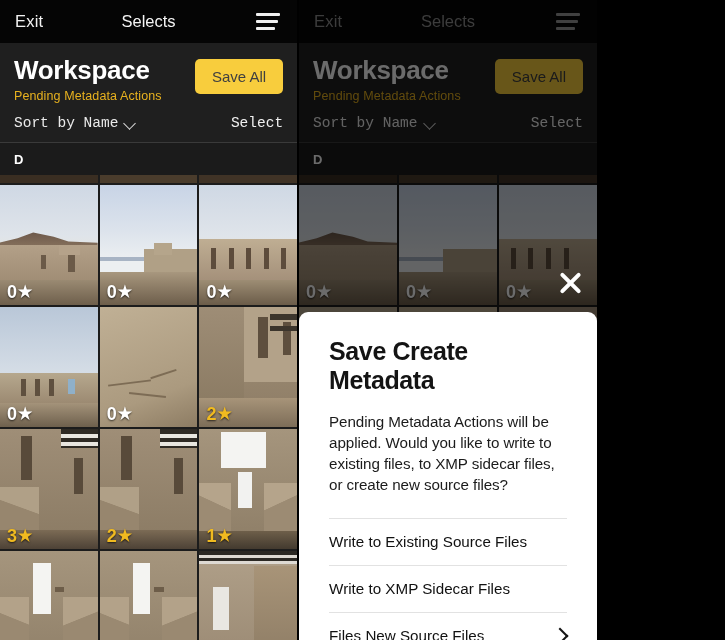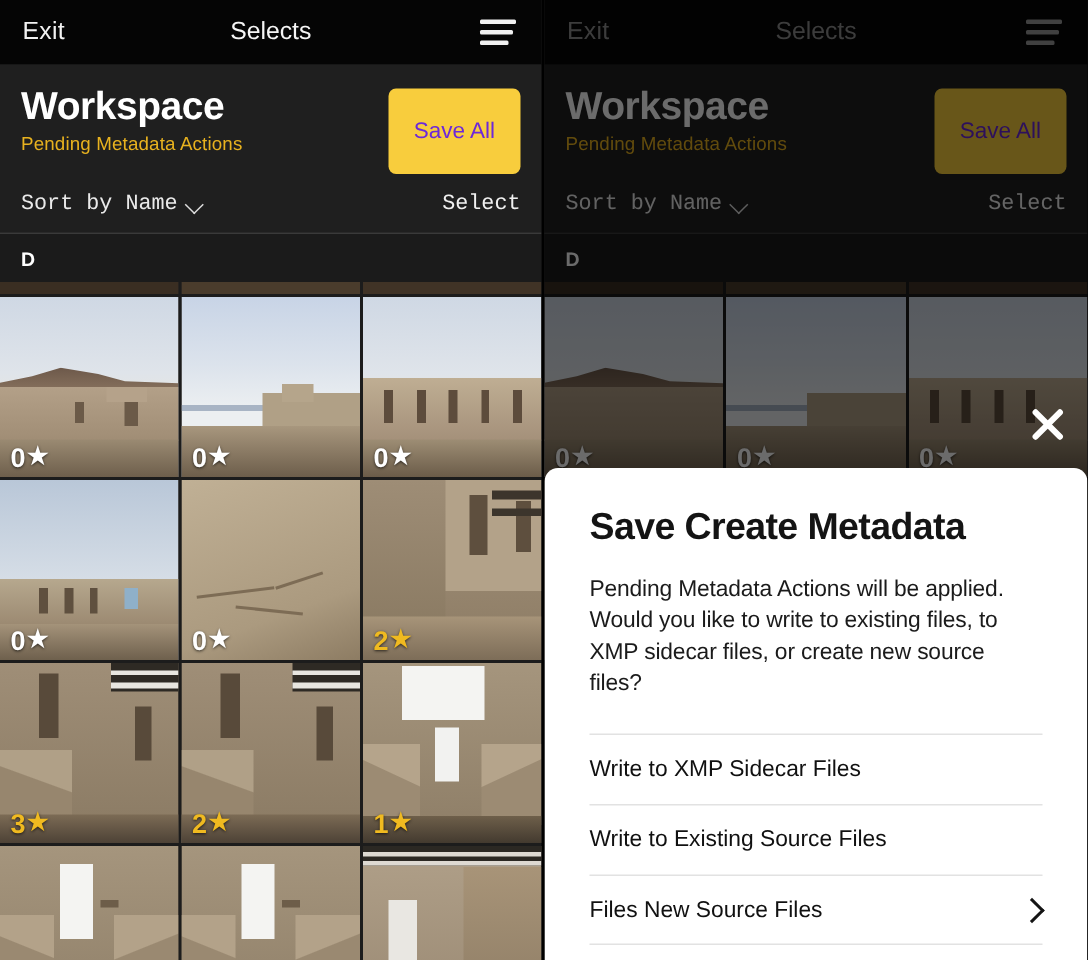--- a/index.html
+++ b/index.html
@@ -2,21 +2,21 @@
 <html><head>
 <meta charset="utf-8">
 <style>
   * { box-sizing: border-box; margin: 0; padding: 0; }
   html, body {
     width: 725px; height: 640px;
     background: #000;
     font-family: "Liberation Sans", sans-serif;
     overflow: hidden;
   }
-  .stage { position: relative; width: 725px; height: 640px; display: flex; background:#000; }
+  .stage { position: relative; width: 597px; height: 640px; display: flex; background:#000; }
 
   .panel {
     position: relative;
     width: 361px; height: 640px;
     background: #1c1c1c;
     overflow: hidden;
   }
   .panel.right { width: 362px; margin-left: 2px; }
 
   
@@ -49,24 +49,24 @@
   }
   .hrow1 { display: flex; align-items: flex-start; padding-top: 14px; }
   .ws-title {
     color: #ffffff; font-size: 26px; font-weight: bold;
     letter-spacing: -0.3px; line-height: 1.05;
   }
   .ws-sub {
     color: #e8b21f; font-size: 12.5px; margin-top: 5px; letter-spacing: .1px;
   }
   .save-all {
-    margin-left: auto; background: #f8cd3d; color: #6d28d9;
+    margin-left: auto; background: #f8cd3d; color: #404040;
     border: none; border-radius: 5px;
     font-size: 15px; font-family: inherit;
-    padding: 20px 17px; cursor: pointer; margin-top: 2px;
+    padding: 9px 17px; cursor: pointer; margin-top: 2px;
   }
   .hrow2 {
     display: flex; align-items: center;
     padding: 12px 0 11px 0;
     font-family: Liberation Mono, monospace;
   }
   .sortby { color: #eaeaea; font-size: 14.5px; display: flex; align-items: center; gap: 7px; }
   .chev-d {
     width: 11px; height: 11px; position: relative; top: 1px;
   }
@@ -457,24 +457,24 @@
 
     <div class="dim"></div>
 
     <div class="close-x"></div>
 
     <div class="sheet">
       <div class="sheet-title">Save Create Metadata</div>
       <div class="sheet-body">Pending Metadata Actions will be applied. Would you like to write to existing files, to XMP sidecar files, or create new source files?</div>
       <div class="opt-list">
         <div class="opt">
+          <span>Write to Existing Source Files</span>
+        </div>
+        <div class="opt">
           <span>Write to XMP Sidecar Files</span>
-        </div>
-        <div class="opt">
-          <span>Write to Existing Source Files</span>
         </div>
         <div class="opt">
           <span>Files New Source Files</span>
           <span class="chev-r"></span>
         </div>
       </div>
     </div>
   </div>
 </div>
 

